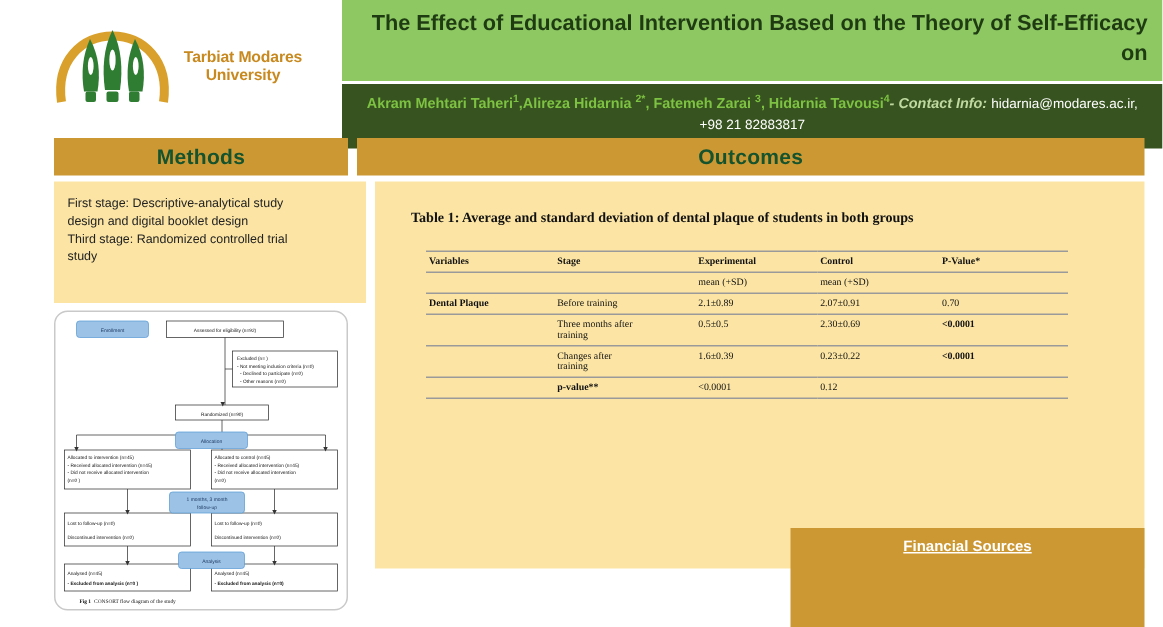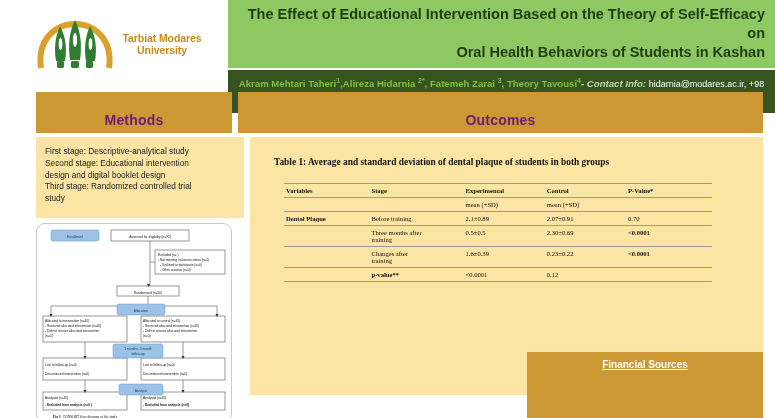--- a/index.html
+++ b/index.html
@@ -28,22 +28,22 @@
   .title-bar span{display:block;}
   .authors-bar{background:#37531F;color:#7DC242;text-align:center;
                font-size:9.6px;font-weight:bold;line-height:1.45;
                padding:6px 8px 7px 8px;margin-top:2px;min-height:30px;}
   .authors-bar .contact-lbl{font-style:italic;color:#BFD9A0;font-weight:bold;}
   .authors-bar .contact-val{color:#ffffff;font-weight:normal;font-size:9px;}
   sup{font-size:7px;}
 
   
   .bars{display:flex;gap:6px;padding:0 12px 0 36px;margin-top:4px;}
-  .bar{background:#CC9833;color:#701a75;text-align:center;font-weight:bold;
-       font-size:14px;padding:20px 0 5px 0;letter-spacing:0.2px;}
+  .bar{background:#CC9833;color:#14532d;text-align:center;font-weight:bold;
+       font-size:14px;padding:4px 0 5px 0;letter-spacing:0.2px;}
   .bar-methods{width:196px;}
   .bar-outcomes{flex:1;}
 
   
   .columns{display:flex;gap:6px;padding:4px 12px 0 36px;}
   .col-left{width:208px;}
   .col-right{flex:1;}
 
   .panel{background:#FCE5A4;}
   .methods-panel{padding:9px 9px 10px 9px;min-height:62px;}
@@ -108,41 +108,39 @@
       <div class="logo-text">
         <span>Tarbiat Modares</span>
         <span class="l2">University</span>
       </div>
     </div>
 
     <div class="head-right">
       <div class="title-bar">
         <div>
           <span>The Effect of Educational Intervention Based on the Theory of Self-Efficacy on</span>
-          <span>Oral Health Behaviors of Students in Kashan</span>
         </div>
       </div>
       <div class="authors-bar">
-        <span>Akram Mehtari Taheri</span><sup>1</sup><span>,Alireza Hidarnia </span><sup>2*</sup><span>, Fatemeh   Zarai </span><sup>3</sup><span>, Theory Tavousi</span><sup>4</sup><span class="contact-lbl">- Contact Info:</span>
+        <span>Akram Mehtari Taheri</span><sup>1</sup><span>,Alireza Hidarnia </span><sup>2*</sup><span>, Fatemeh   Zarai </span><sup>3</sup><span>, Hidarnia Tavousi</span><sup>4</sup><span class="contact-lbl">- Contact Info:</span>
         <span class="contact-val">hidarnia@modares.ac.ir, +98 21 82883817</span>
       </div>
     </div>
   </div>
 
   <div class="bars">
     <div class="bar bar-methods">Methods</div>
     <div class="bar bar-outcomes">Outcomes</div>
   </div>
 
   <div class="columns">
 
     <div class="col-left">
       <div class="panel methods-panel">
         <p>First stage: Descriptive-analytical study</p>
-        <p>Second stage: Educational intervention</p>
         <p>design and digital booklet design</p>
         <p>Third stage: Randomized controlled trial</p>
         <p>study</p>
       </div>
 
       <div class="flow-wrap">
         <svg width="194" height="198" viewBox="0 0 194 198">
           <g stroke="#333" stroke-width="0.5" fill="#fff">
             <rect x="74" y="6" width="78" height="11"></rect>
             <rect x="118" y="26" width="70" height="24"></rect>

